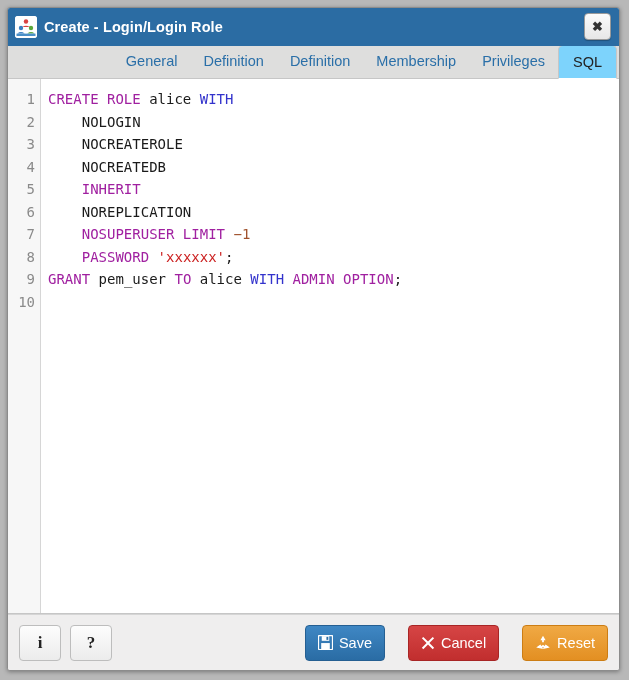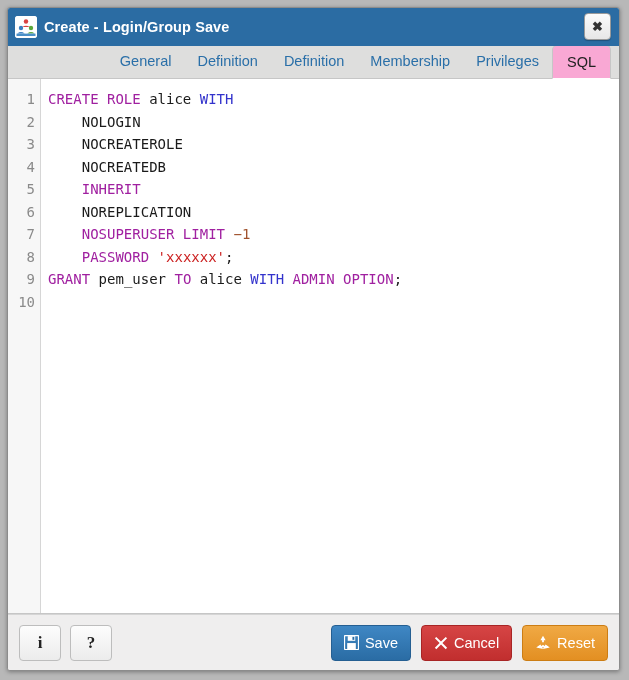--- a/index.html
+++ b/index.html
@@ -80,37 +80,37 @@
     line-height: 1;
   }
 
   
   #tabstrip {
     height: 33px;
     background: #dededd;
     display: flex;
     align-items: flex-end;
     justify-content: flex-end;
-    padding: 0 8px 0 0;
+    padding: 0 2px 0 0;
     flex: 0 0 auto;
     border-bottom: 1px solid #c6c6c6;
     box-sizing: border-box;
   }
   .tab {
     font-size: 14.5px;
     color: #2a6fa8;
     padding: 0 13px;
     height: 33px;
     line-height: 33px;
     cursor: pointer;
     white-space: nowrap;
     box-sizing: border-box;
   }
   .tab.active {
-    background: #f9a8d4;
+    background: #7dd3fc;
     color: #222222;
     border-radius: 5px 5px 0 0;
     border: 1px solid #c6c6c6;
     border-bottom: 1px solid #ffffff;
     margin-bottom: -1px;
     height: 34px;
     line-height: 32px;
     padding: 0 14px;
   }
 
@@ -189,21 +189,21 @@
     font-family: "Liberation Serif", serif;
   }
   #footer-spacer { flex: 1 1 auto; }
   .action-btn {
     height: 36px;
     border-radius: 4px;
     display: flex;
     align-items: center;
     justify-content: center;
     padding: 0 12px;
-    margin-left: 10px;
+    margin-left: 23px;
     cursor: pointer;
     color: #ffffff;
     font-size: 14.5px;
     box-sizing: border-box;
     white-space: nowrap;
   }
   .action-btn .btn-ico {
     margin-right: 6px;
     display: flex;
     align-items: center;
@@ -223,21 +223,21 @@
         <rect x="0" y="0" width="22" height="22" fill="#ffffff"></rect>
         <circle cx="11" cy="5.5" r="2.2" fill="#d94141"></circle>
         <path d="M7.2 11 q3.8 -2.6 7.6 0 z" fill="#d94141"></path>
         <circle cx="6" cy="12" r="2.2" fill="#3a7fc1"></circle>
         <path d="M2.3 17.4 q3.7 -2.6 7.4 0 z" fill="#3a7fc1"></path>
         <circle cx="16" cy="12" r="2.2" fill="#5aa83a"></circle>
         <path d="M12.3 17.4 q3.7 -2.6 7.4 0 z" fill="#5aa83a"></path>
         <rect x="1.5" y="17.6" width="19" height="2.4" fill="#4a90c8"></rect>
       </svg>
     </span>
-    <span id="title-text">Create - Login/Group Save</span>
+    <span id="title-text">Create - Login/Login Role</span>
     <div id="close-button">
       <span>✖</span>
     </div>
   </div>
 
   <div id="tabstrip">
       <div class="tab">General</div>
       <div class="tab">Definition</div>
       <div class="tab">Definition</div>
       <div class="tab">Membership</div>

